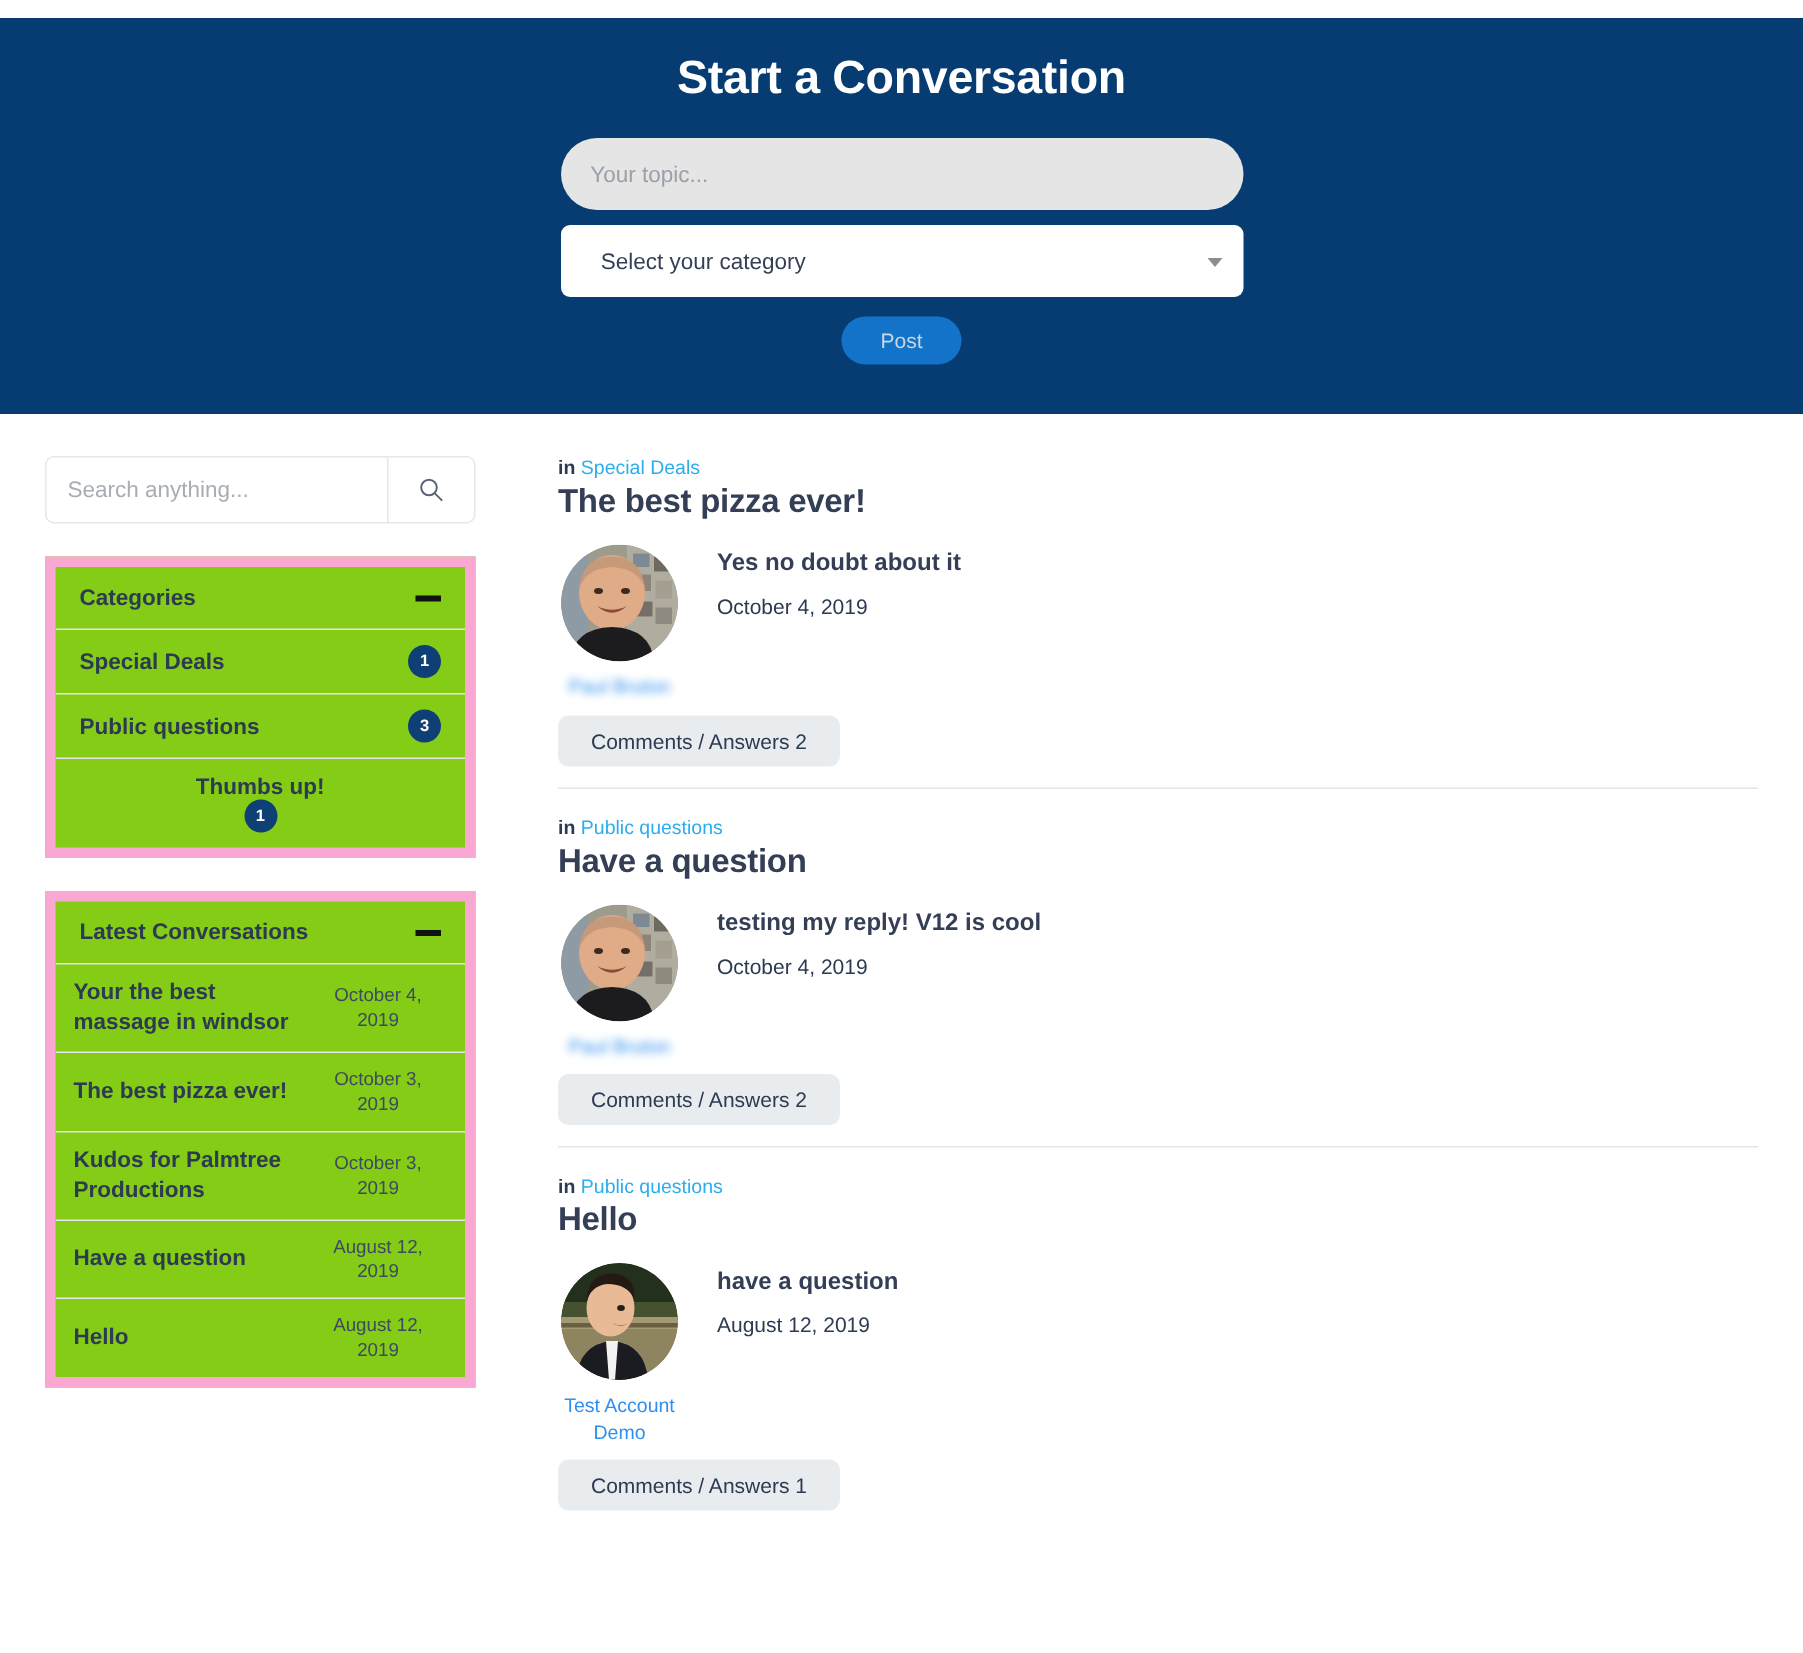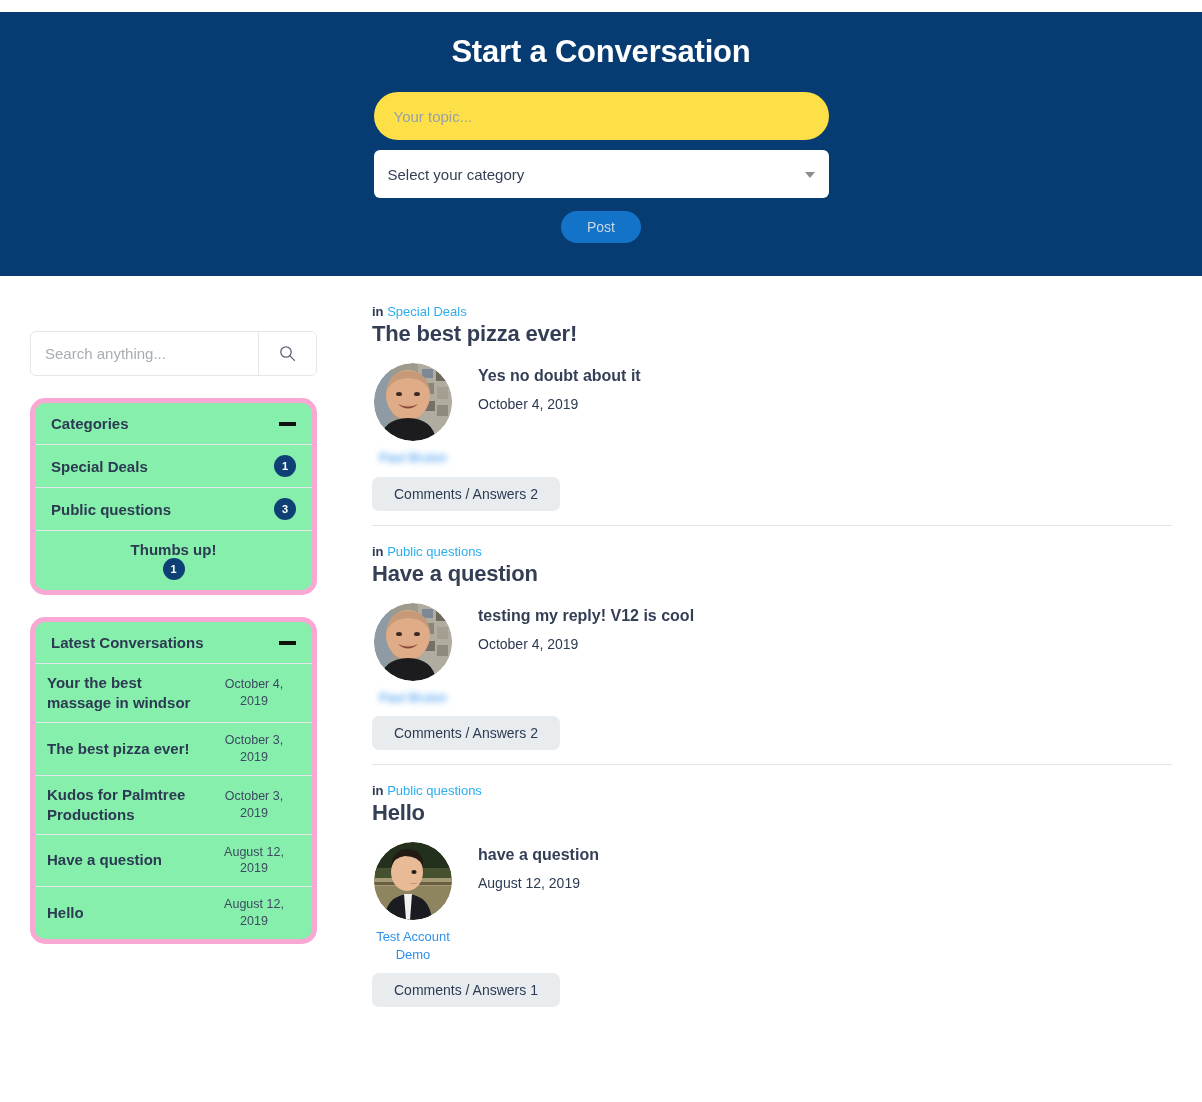--- a/index.html
+++ b/index.html
@@ -32,41 +32,41 @@
   .hero-form {
     width: 455px;
     margin: 22px auto 0 auto;
   }
   .topic-input {
     display: block;
     width: 455px;
     height: 48px;
     border: none;
     border-radius: 24px;
-    background: #fde047;
+    background: #e5e5e5;
     padding: 0 20px;
     font-family: "Liberation Sans", sans-serif;
     font-size: 15px;
     color: #343f56;
     outline: none;
   }
   .topic-input::placeholder { color: #9aa0a8; }
   .category-select-wrap {
     position: relative;
     width: 455px;
     height: 48px;
     margin-top: 10px;
   }
   .category-select {
     width: 455px;
     height: 48px;
     border: none;
     border-radius: 6px;
     background: #ffffff;
-    padding: 0 30px 0 14px;
+    padding: 0 30px 0 27px;
     font-family: "Liberation Sans", sans-serif;
     font-size: 15px;
     color: #343f56;
     appearance: none;
     -webkit-appearance: none;
     outline: none;
   }
   .select-caret {
     position: absolute;
     right: 14px;
@@ -93,21 +93,21 @@
 
   
   .page {
     display: flex;
     align-items: flex-start;
     padding: 0;
   }
   .sidebar {
     width: 290px;
     margin-left: 30px;
-    padding-top: 55px;
+    padding-top: 28px;
     flex: 0 0 auto;
   }
 
   
   .search-row {
     display: flex;
     width: 287px;
     height: 45px;
     border: 1px solid #e4e6e9;
     border-radius: 6px;
@@ -133,23 +133,23 @@
     cursor: pointer;
     display: flex;
     align-items: center;
     justify-content: center;
   }
 
   
   .panel {
     width: 287px;
     margin-top: 22px;
-    border: 5px solid #f9a8d4;
-    border-radius: 15px;
-    background: #86efac;
+    border: 7px solid #f9a8d4;
+    border-radius: 0;
+    background: #84cc16;
     overflow: hidden;
   }
   .panel-head {
     display: flex;
     align-items: center;
     justify-content: space-between;
     padding: 12px 16px;
     border-bottom: 1px solid #e4e6e9;
   }
   .panel-head-title {

